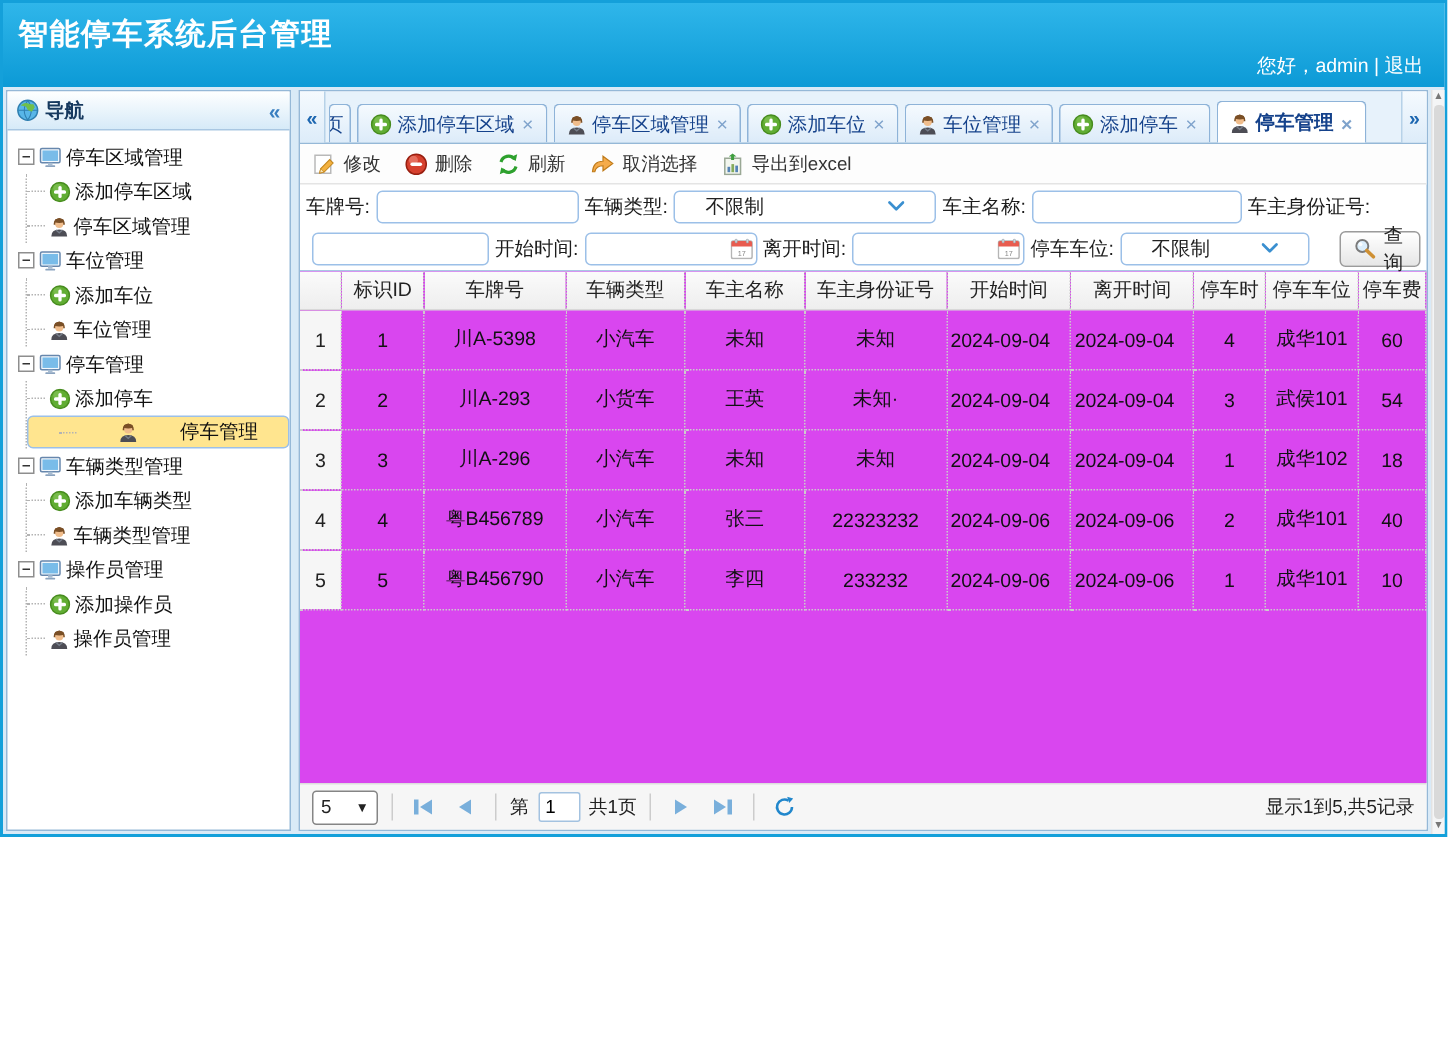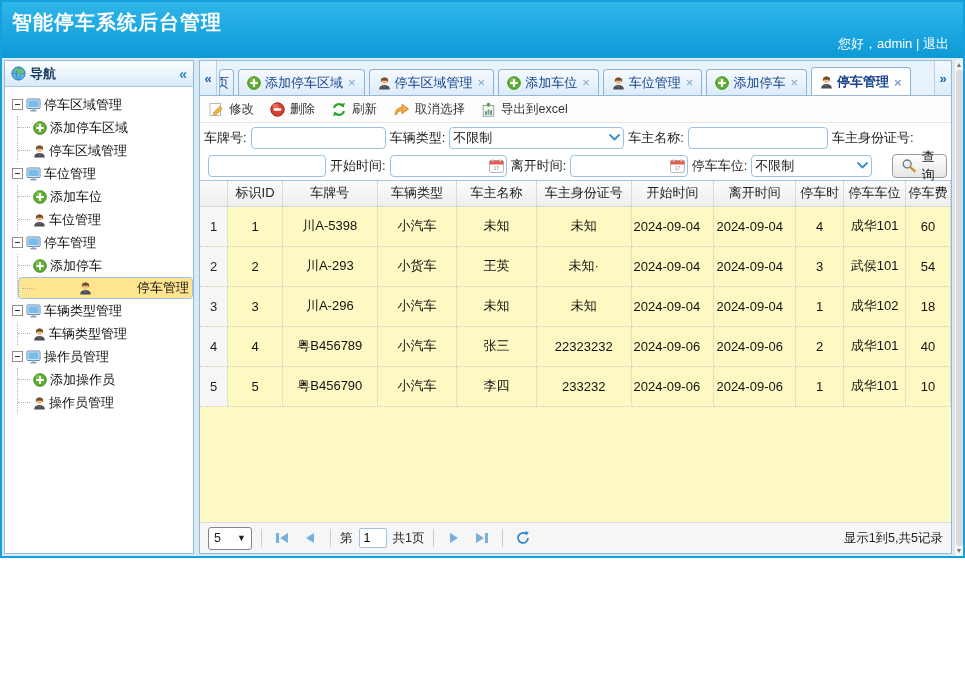--- a/index.html
+++ b/index.html
@@ -45,25 +45,25 @@
 .tbtn{display:flex;align-items:center;gap:5px;color:#333;font-size:12.5px;cursor:pointer}
 
 .search{flex:0 0 57px;border-bottom:1px solid #a9c7e2;padding:2px 4px;display:flex;flex-direction:column;justify-content:center;gap:3px}
 .srow{display:flex;align-items:center;gap:4px;height:25px}
 .slabel{margin-left:0;color:#1c1c1c;white-space:nowrap}
 .inp{height:22px;border:1px solid #9cc0e8;border-radius:4px;background:#fff}
 .w135{width:135px}.w140{width:140px}.w118{width:118px;margin-left:4px}
 .dinp{position:relative;width:148px}
 .dinp .inp{width:100%}
 .dinp .icon{position:absolute;right:3px;top:4px}
-.sel{height:22px;border:1px solid #9cc0e8;border-radius:4px;background:#fff;display:flex;align-items:center;justify-content:space-between;padding:0 3px;cursor:pointer}
+.sel{height:22px;border:1px solid #9cc0e8;border-radius:4px;background:#fff;display:flex;align-items:center;justify-content:space-between;padding:0 20px;cursor:pointer}
 .w175{width:175px}.w150{width:150px}
 .qbtn{height:24px;border:1px solid #9b9b9b;border-radius:4px;background:linear-gradient(#ffffff,#e6e6e6);display:flex;align-items:center;gap:5px;padding:0 8px;margin-left:16px;cursor:pointer;color:#222}
 
-.grid{flex:1;overflow:hidden;background:#fef9c3}
+.grid{flex:1;overflow:hidden;background:#d946ef}
 table{border-collapse:collapse;table-layout:fixed}
 th{height:25px;font-weight:normal;color:#222;background:linear-gradient(#fbfbfb,#eeeeee);border-right:1px dotted #c3c3c3;border-bottom:1px solid #d8d8d8;white-space:nowrap;overflow:hidden}
 td{height:40px;border-right:1px dotted #cccccc;border-bottom:1px dotted #cccccc;text-align:center;white-space:nowrap;overflow:hidden;color:#111}
 td.rn{background:#f6f6f6;color:#222}
 td.cl{text-align:left;padding-left:2px}
 
 .pager{flex:0 0 31px;background:#f6f6f6;border-top:1px solid #dddddd;display:flex;align-items:center;gap:6px;padding:0 8px;font-size:12.5px}
 .pselect{width:44px;height:23px;border:1px solid #858585;border-radius:3px;background:#fff;display:flex;align-items:center;justify-content:space-between;padding:0 5px;cursor:pointer}
 .pselect .caret{font-size:9px;color:#222}
 .psep{width:1px;height:18px;background:#ccc;margin:0 3px}
@@ -226,20 +226,31 @@
               <svg width="15" height="14" viewBox="0 0 15 14">
                 <rect x="1" y="1" width="13" height="9.5" rx="1" fill="#f4f9fd" stroke="#6787ad"></rect>
                 <rect x="2.3" y="2.3" width="10.4" height="7" fill="#79bce9"></rect>
                 <rect x="6" y="10.5" width="3" height="1.6" fill="#a8bdd2"></rect>
                 <rect x="4.2" y="12.1" width="6.6" height="1.3" rx=".6" fill="#8aa3bf"></rect>
               </svg>
             </span>
             <span class="nlabel">车辆类型管理</span>
           </div>
           <div class="kids">
+            <div class="crow">
+              <span class="icon">
+                <svg width="14" height="14" viewBox="0 0 14 14">
+                  <circle cx="7" cy="7" r="6.3" fill="#61ad33" stroke="#478c1e"></circle>
+                  <circle cx="5.5" cy="4.5" r="3" fill="#8cc95f" opacity=".55"></circle>
+                  <rect x="5.9" y="3" width="2.2" height="8" rx="1" fill="#fff"></rect>
+                  <rect x="3" y="5.9" width="8" height="2.2" rx="1" fill="#fff"></rect>
+                </svg>
+              </span>
+              <span class="nlabel">添加车辆类型</span>
+            </div>
             <div class="crow">
               <span class="icon">
                 <svg width="13" height="14" viewBox="0 0 13 14">
                   <path d="M2.8 5.2a3.7 3.7 0 1 1 7.4 0v.6H2.8z" fill="#7a4f26"></path>
                   <circle cx="6.5" cy="5.3" r="2.7" fill="#f0bd8c"></circle>
                   <path d="M3.3 4.2q3.2 1 6.4 0L9.3 2.4 6.5 1.4l-2.8 1z" fill="#7a4f26"></path>
                   <path d="M1.2 13.6q0-4.6 5.3-4.6t5.3 4.6z" fill="#4d4d55"></path>
                   <path d="M4.3 9.4l2.2 1.8 2.2-1.8" stroke="#777e8a" stroke-width=".9" fill="none"></path>
                 </svg>
               </span>

